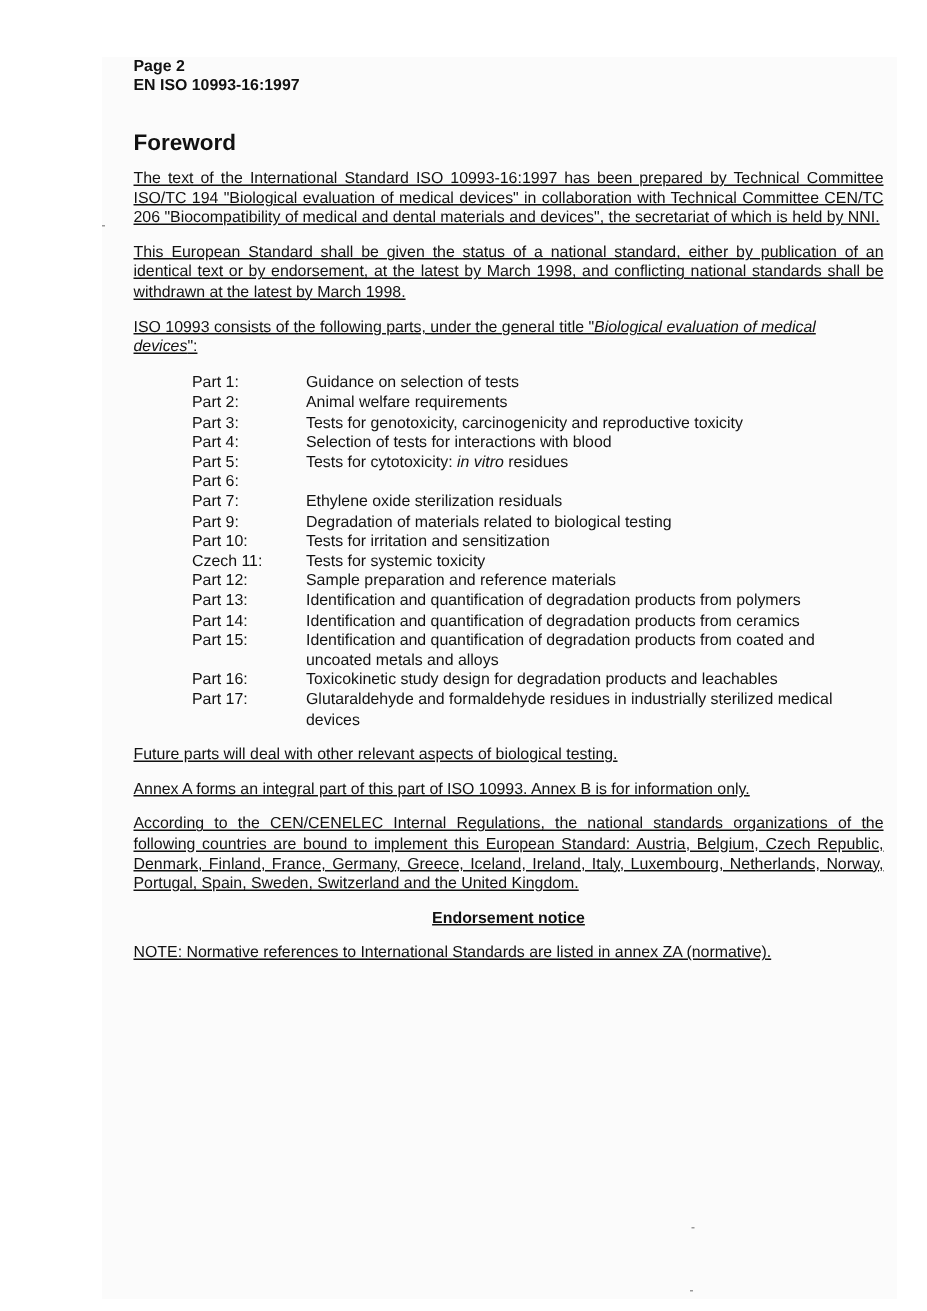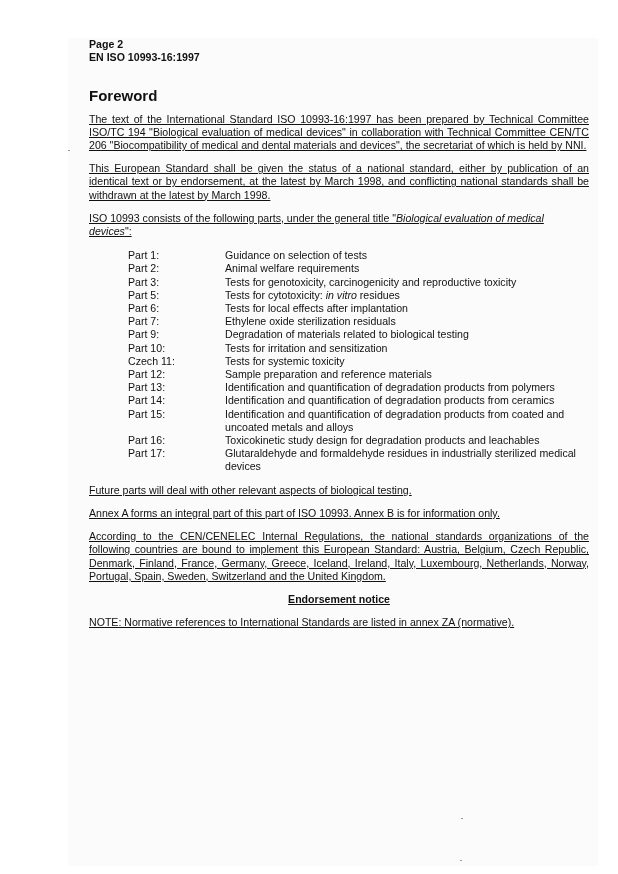--- a/index.html
+++ b/index.html
@@ -13,21 +13,21 @@
     font-family: "Liberation Sans", sans-serif; font-size: 10.6px; color: #111;
     line-height: 13.2px;
   }
   .hdr { margin: 0; font-weight: bold; }
   .foreword { font-weight: bold; margin-top: 25px; font-size: 15px; }
   p { margin: 0; }
   .just { text-align: justify; text-align-last: left; }
   .gap { margin-top: 10px; text-decoration: underline; }
   .parts { margin-top: 11px; margin-left: 39px; width: 461px; }
   .part-row { display: flex; }
-  .part-num { width: 97px; flex: none; }
+  .part-num { width: 76px; flex: none; }
   .part-title { flex: 1; }
   .center-bold { text-align: center; font-weight: bold; }
   .dot { position: absolute; width: 2px; height: 1px; background: #999; }
 </style>
 </head>
 <body>
 
 <div class="scan"></div>
 <div class="dot" style="left:68px;top:150px;"></div>
 <div class="dot" style="left:461px;top:818px;"></div>
@@ -50,26 +50,29 @@
       </div>
     <div class="part-row">
         <span class="part-num">Part 2:</span>
         <span class="part-title">Animal welfare requirements</span>
       </div>
     <div class="part-row">
         <span class="part-num">Part 3:</span>
         <span class="part-title">Tests for genotoxicity, carcinogenicity and reproductive toxicity</span>
       </div>
     <div class="part-row">
+        <span class="part-num">Part 4:</span>
+        <span class="part-title">Selection of tests for interactions with blood</span>
+      </div>
+    <div class="part-row">
         <span class="part-num">Part 5:</span>
         <span class="part-title"><span>Tests for cytotoxicity: </span><i>in vitro</i><span> residues</span></span>
       </div>
     <div class="part-row">
         <span class="part-num">Part 6:</span>
-        <span class="part-title">Tests for local effects after implantation</span>
       </div>
     <div class="part-row">
         <span class="part-num">Part 7:</span>
         <span class="part-title">Ethylene oxide sterilization residuals</span>
       </div>
     <div class="part-row">
         <span class="part-num">Part 9:</span>
         <span class="part-title">Degradation of materials related to biological testing</span>
       </div>
     <div class="part-row">

